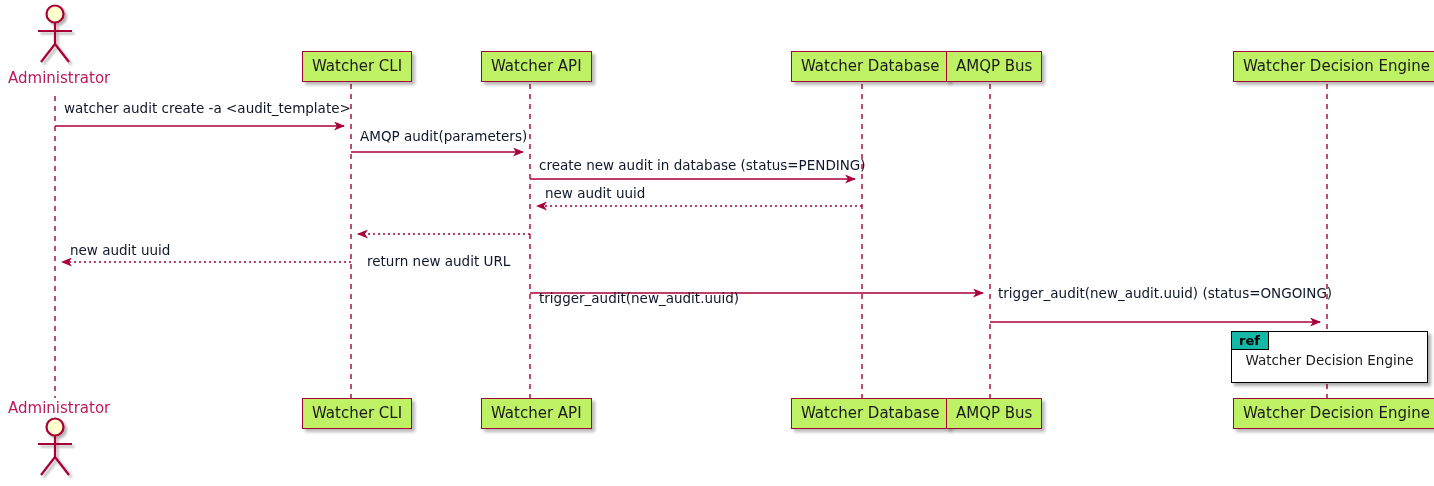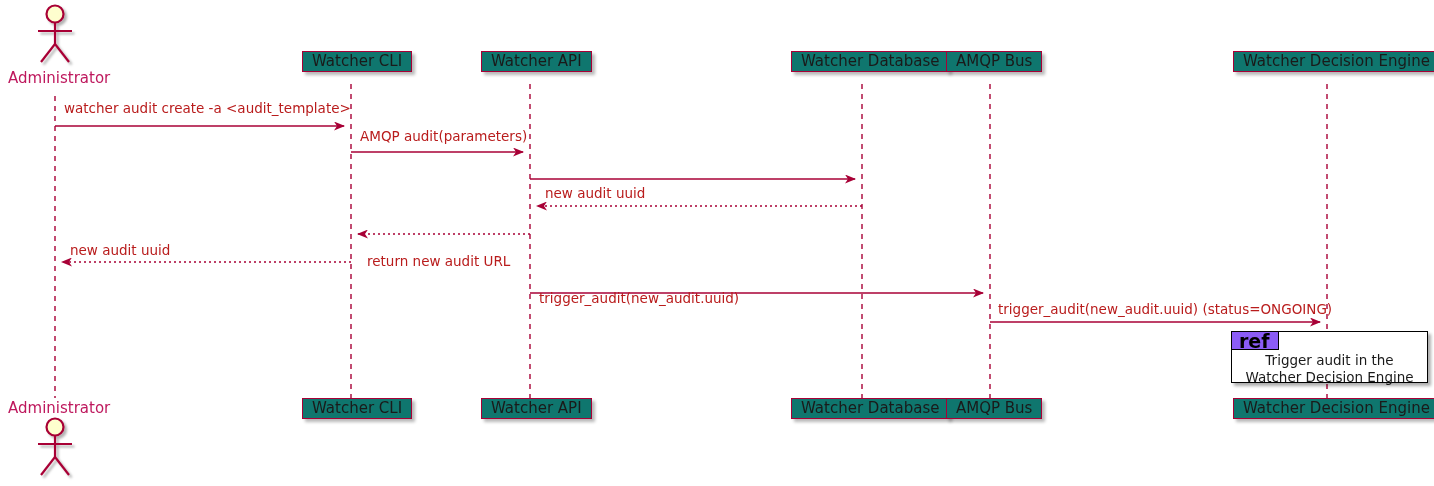--- a/index.html
+++ b/index.html
@@ -21,68 +21,68 @@
     position: absolute;
     left: 0;
     top: 0;
     width: 1434px;
     height: 486px;
   }
   
   .participant {
     position: absolute;
     box-sizing: border-box;
-    background: #0f766e;
+    background: #bef264;
     border: 1.5px solid #A80036;
     box-shadow: 3px 3px 3px rgba(0,0,0,0.28);
     color: #1a1a1a;
     font-size: 15px;
     line-height: 1;
     display: flex;
     align-items: center;
     justify-content: center;
     white-space: nowrap;
     padding: 0 9px;
-    height: 21px;
+    height: 31px;
   }
   .actor-label {
     position: absolute;
     font-size: 15px;
     color: #be185d;
     white-space: nowrap;
   }
   .msg-label {
     position: absolute;
     font-size: 13.5px;
-    color: #b91c1c;
+    color: #0f172a;
     white-space: nowrap;
     line-height: 1;
   }
   .refbox {
     position: absolute;
     box-sizing: border-box;
     background: #ffffff;
     border: 1.5px solid #000000;
     box-shadow: 3px 3px 3px rgba(0,0,0,0.32);
   }
   .ref-tab {
     position: absolute;
     left: 0;
     top: 0;
     height: 18px;
     box-sizing: border-box;
     border-right: 1.5px solid #000000;
     border-bottom: 1.5px solid #000000;
     padding: 0 8px 0 7px;
-    font-size: 19px;
+    font-size: 13px;
     font-weight: bold;
     color: #000;
     display: flex;
     align-items: center;
-    background: #8b5cf6;
+    background: #14b8a6;
   }
   .ref-body {
     position: absolute;
     left: 0;
     top: 20px;
     width: 100%;
     text-align: center;
     font-size: 13.5px;
     color: #1a1a1a;
     line-height: 1.25;
@@ -158,29 +158,29 @@
   <div class="participant" style="left:1233px; top:51px;">Watcher Decision Engine</div>
 
   <div class="participant" style="left:302px; top:398px;">Watcher CLI</div>
   <div class="participant" style="left:481px; top:398px;">Watcher API</div>
   <div class="participant" style="left:791px; top:398px;">Watcher Database</div>
   <div class="participant" style="left:946px; top:398px;">AMQP Bus</div>
   <div class="participant" style="left:1233px; top:398px;">Watcher Decision Engine</div>
 
   <div class="msg-label" style="left:64px; top:102px;">watcher audit create -a &lt;audit_template&gt;</div>
   <div class="msg-label" style="left:360px; top:130px;">AMQP audit(parameters)</div>
+  <div class="msg-label" style="left:539px; top:159px;">create new audit in database (status=PENDING)</div>
   <div class="msg-label" style="left:545px; top:187px;">new audit uuid</div>
   <div class="msg-label" style="left:367px; top:215px;margin-top:40px;">return new audit URL</div>
   <div class="msg-label" style="left:70px; top:244px;">new audit uuid</div>
   <div class="msg-label" style="left:539px; top:274px;margin-top:18px;">trigger_audit(new_audit.uuid)</div>
-  <div class="msg-label" style="left:998px; top:303px;">trigger_audit(new_audit.uuid) (status=ONGOING)</div>
+  <div class="msg-label" style="left:998px; top:287px;">trigger_audit(new_audit.uuid) (status=ONGOING)</div>
 
   <div class="refbox" style="left:1231px; top:331px; width:197px; height:52px;">
     <div class="ref-tab">
       <span>ref</span>
     </div>
     <div class="ref-body">
-      <div>Trigger audit in the</div>
       <div>Watcher Decision Engine</div>
     </div>
   </div>
 
 </div>
 
 </body></html>

